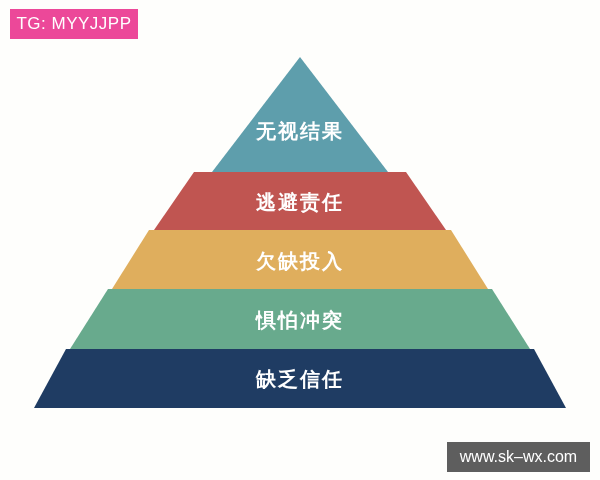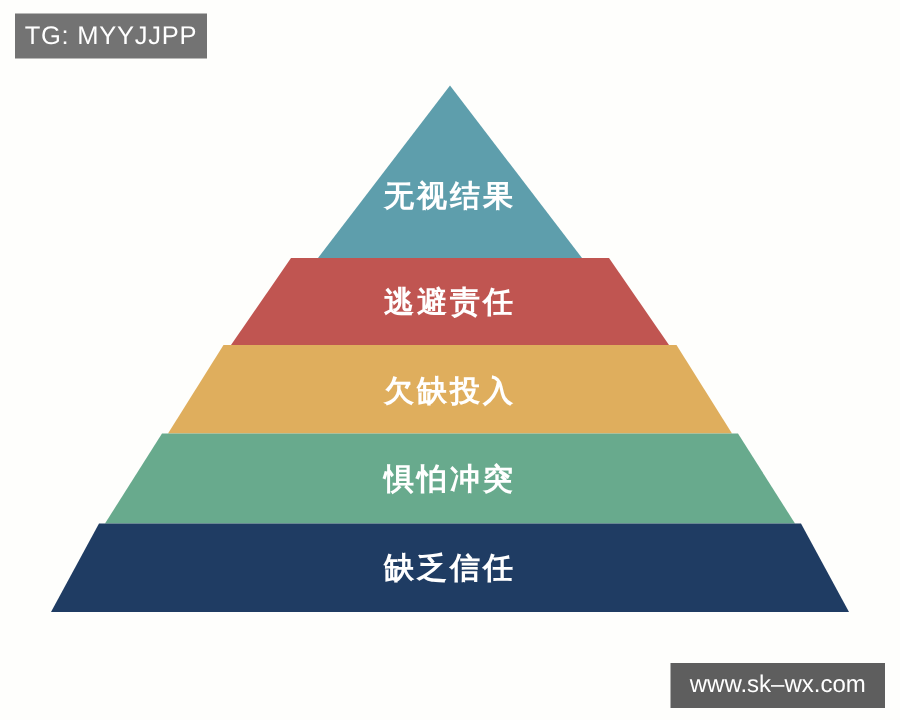--- a/index.html
+++ b/index.html
@@ -49,21 +49,21 @@
     font-weight: bold;
     letter-spacing: 2px;
     text-anchor: middle;
   }
 </style>
 </head>
 <body>
 
 <div class="canvas">
 
-  <div class="badge badge-top-left" style="background: #737373; color: rgb(255, 255, 255);">
+  <div class="badge badge-top-left" style="background: #ec4899; color: rgb(255, 255, 255);">
     <span>TG: MYYJJPP</span>
   </div>
 
   <svg class="pyramid-svg" width="600" height="480" viewBox="0 0 600 480">
     <g id="pyramid-layers">
         <polygon points="300,57 388,172 212,172" fill="#5e9eac"></polygon>
         <polygon points="194,172 406,172 446,230 154,230" fill="#c05551"></polygon>
         <polygon points="149,230 451,230 488,289 112,289" fill="#dfae5d"></polygon>
         <polygon points="108,289 492,289 530,349 70,349" fill="#68aa8d"></polygon>
         <polygon points="66,349 534,349 566,408 34,408" fill="#1f3c63"></polygon>

